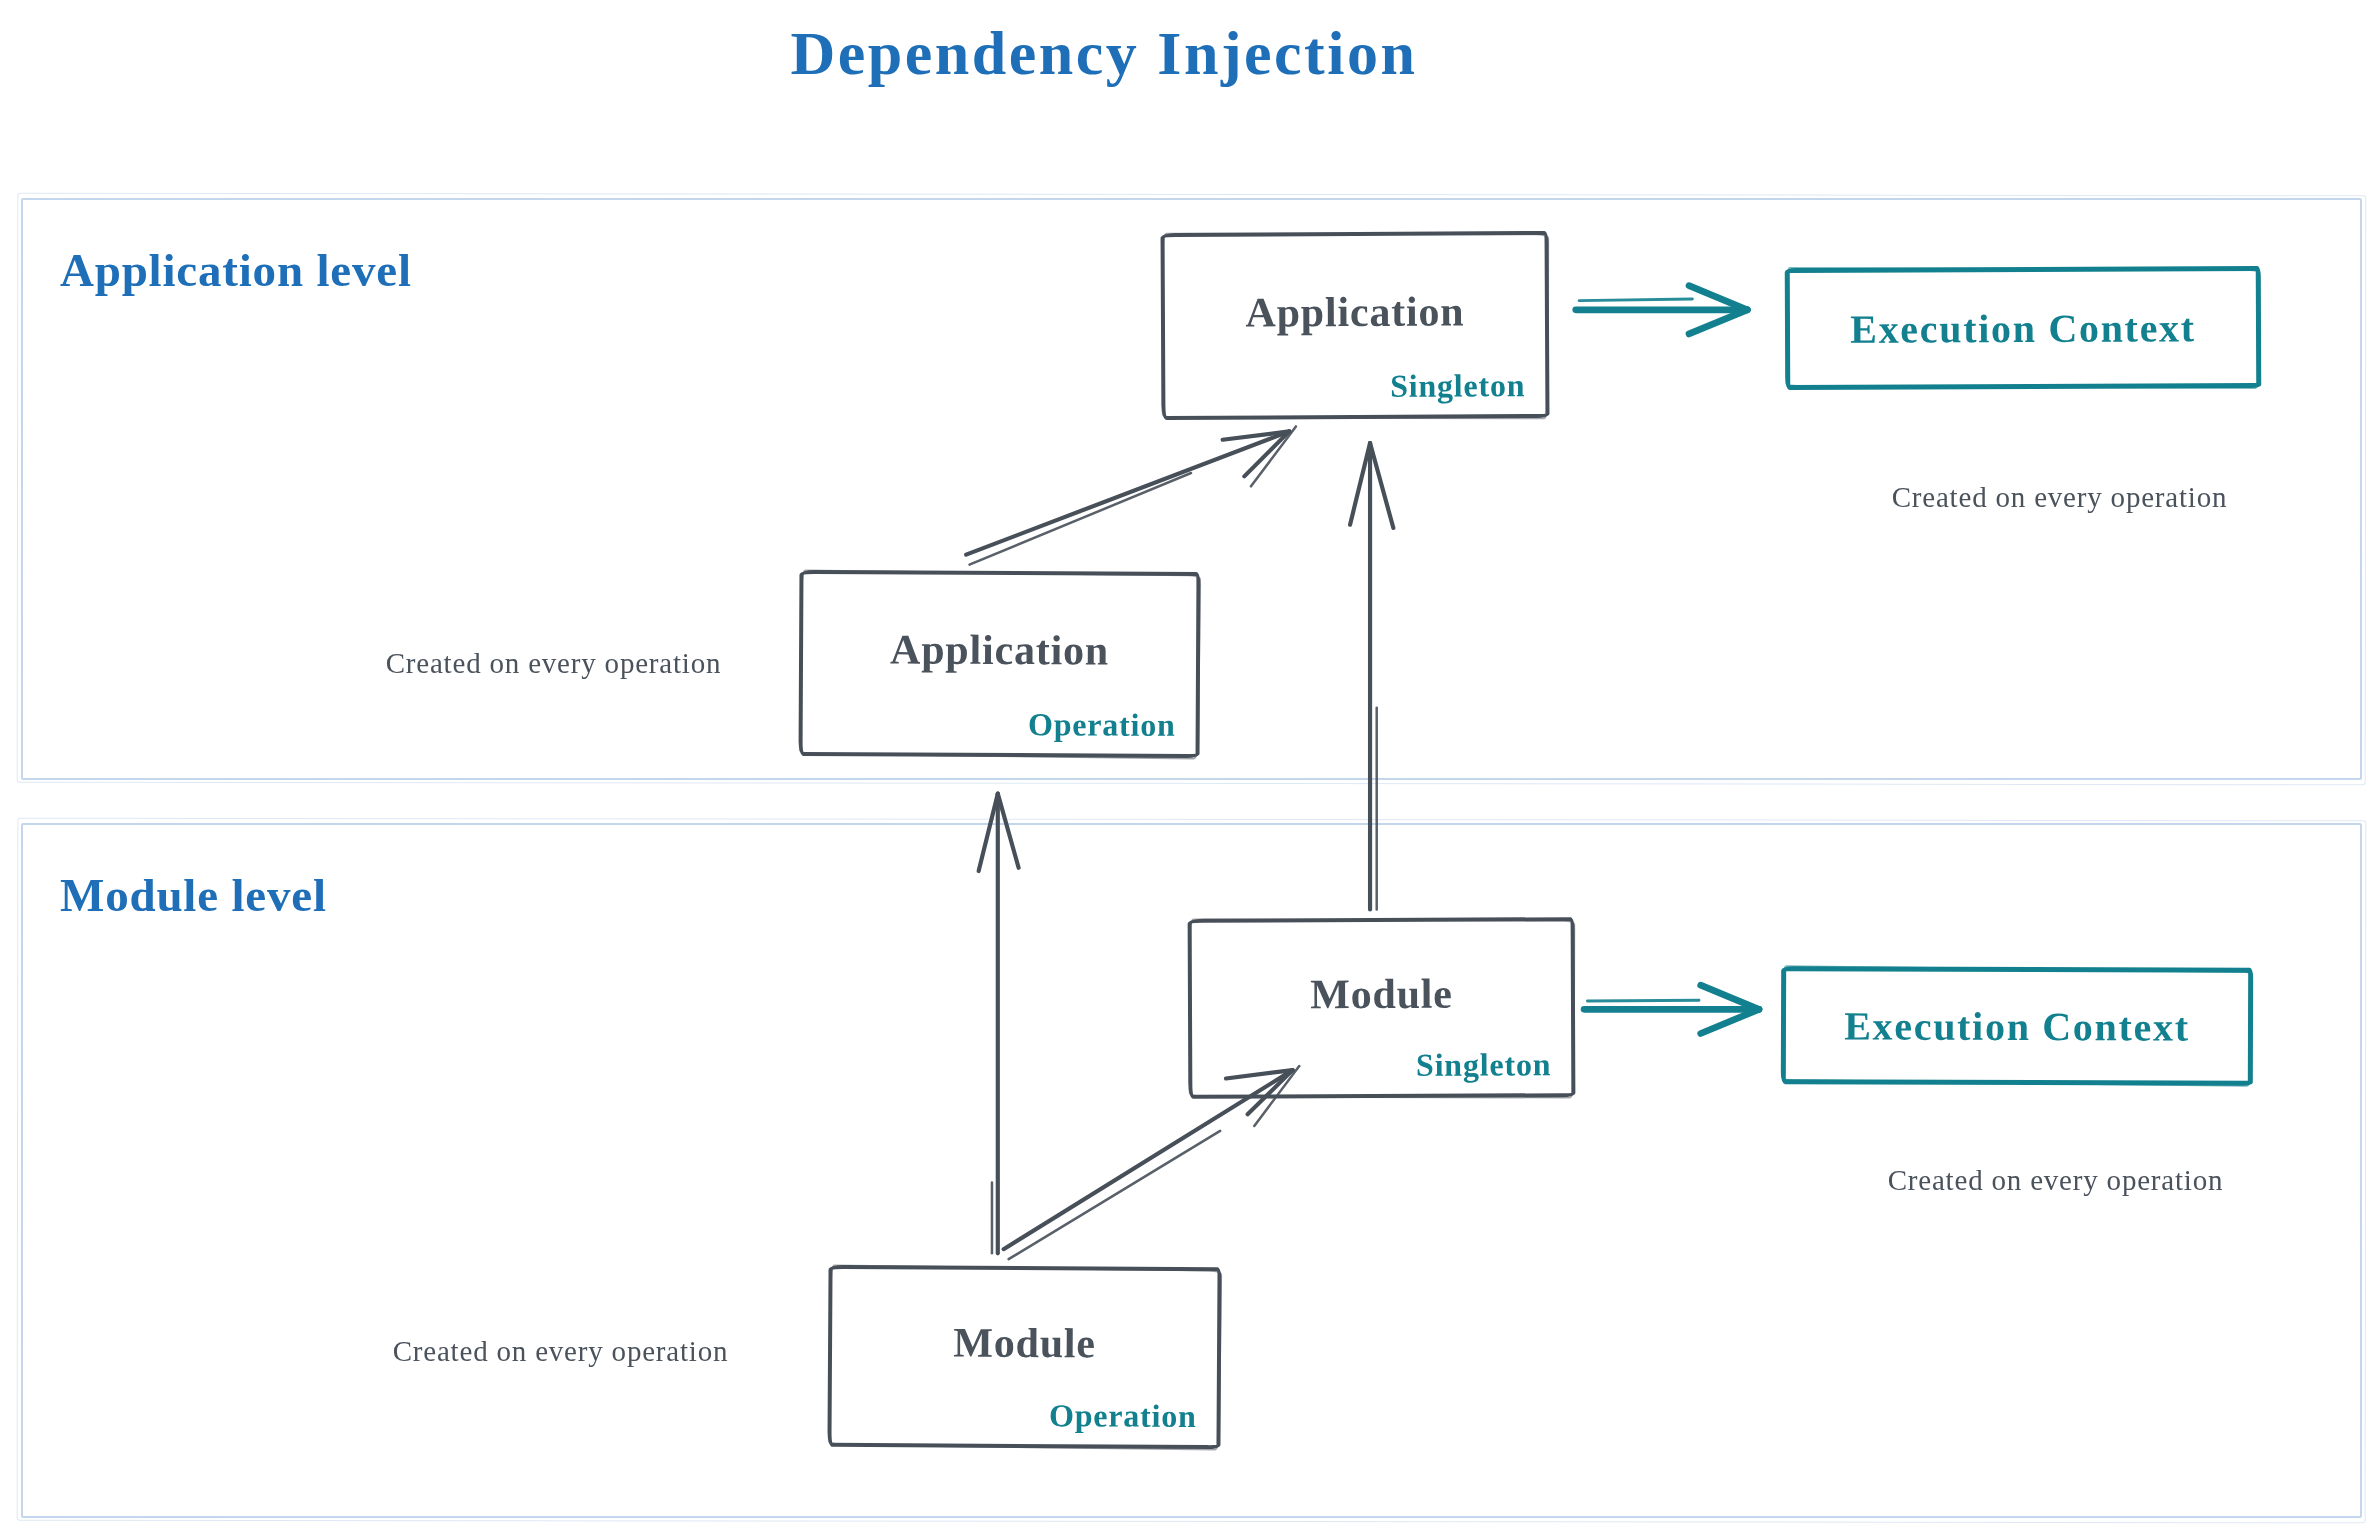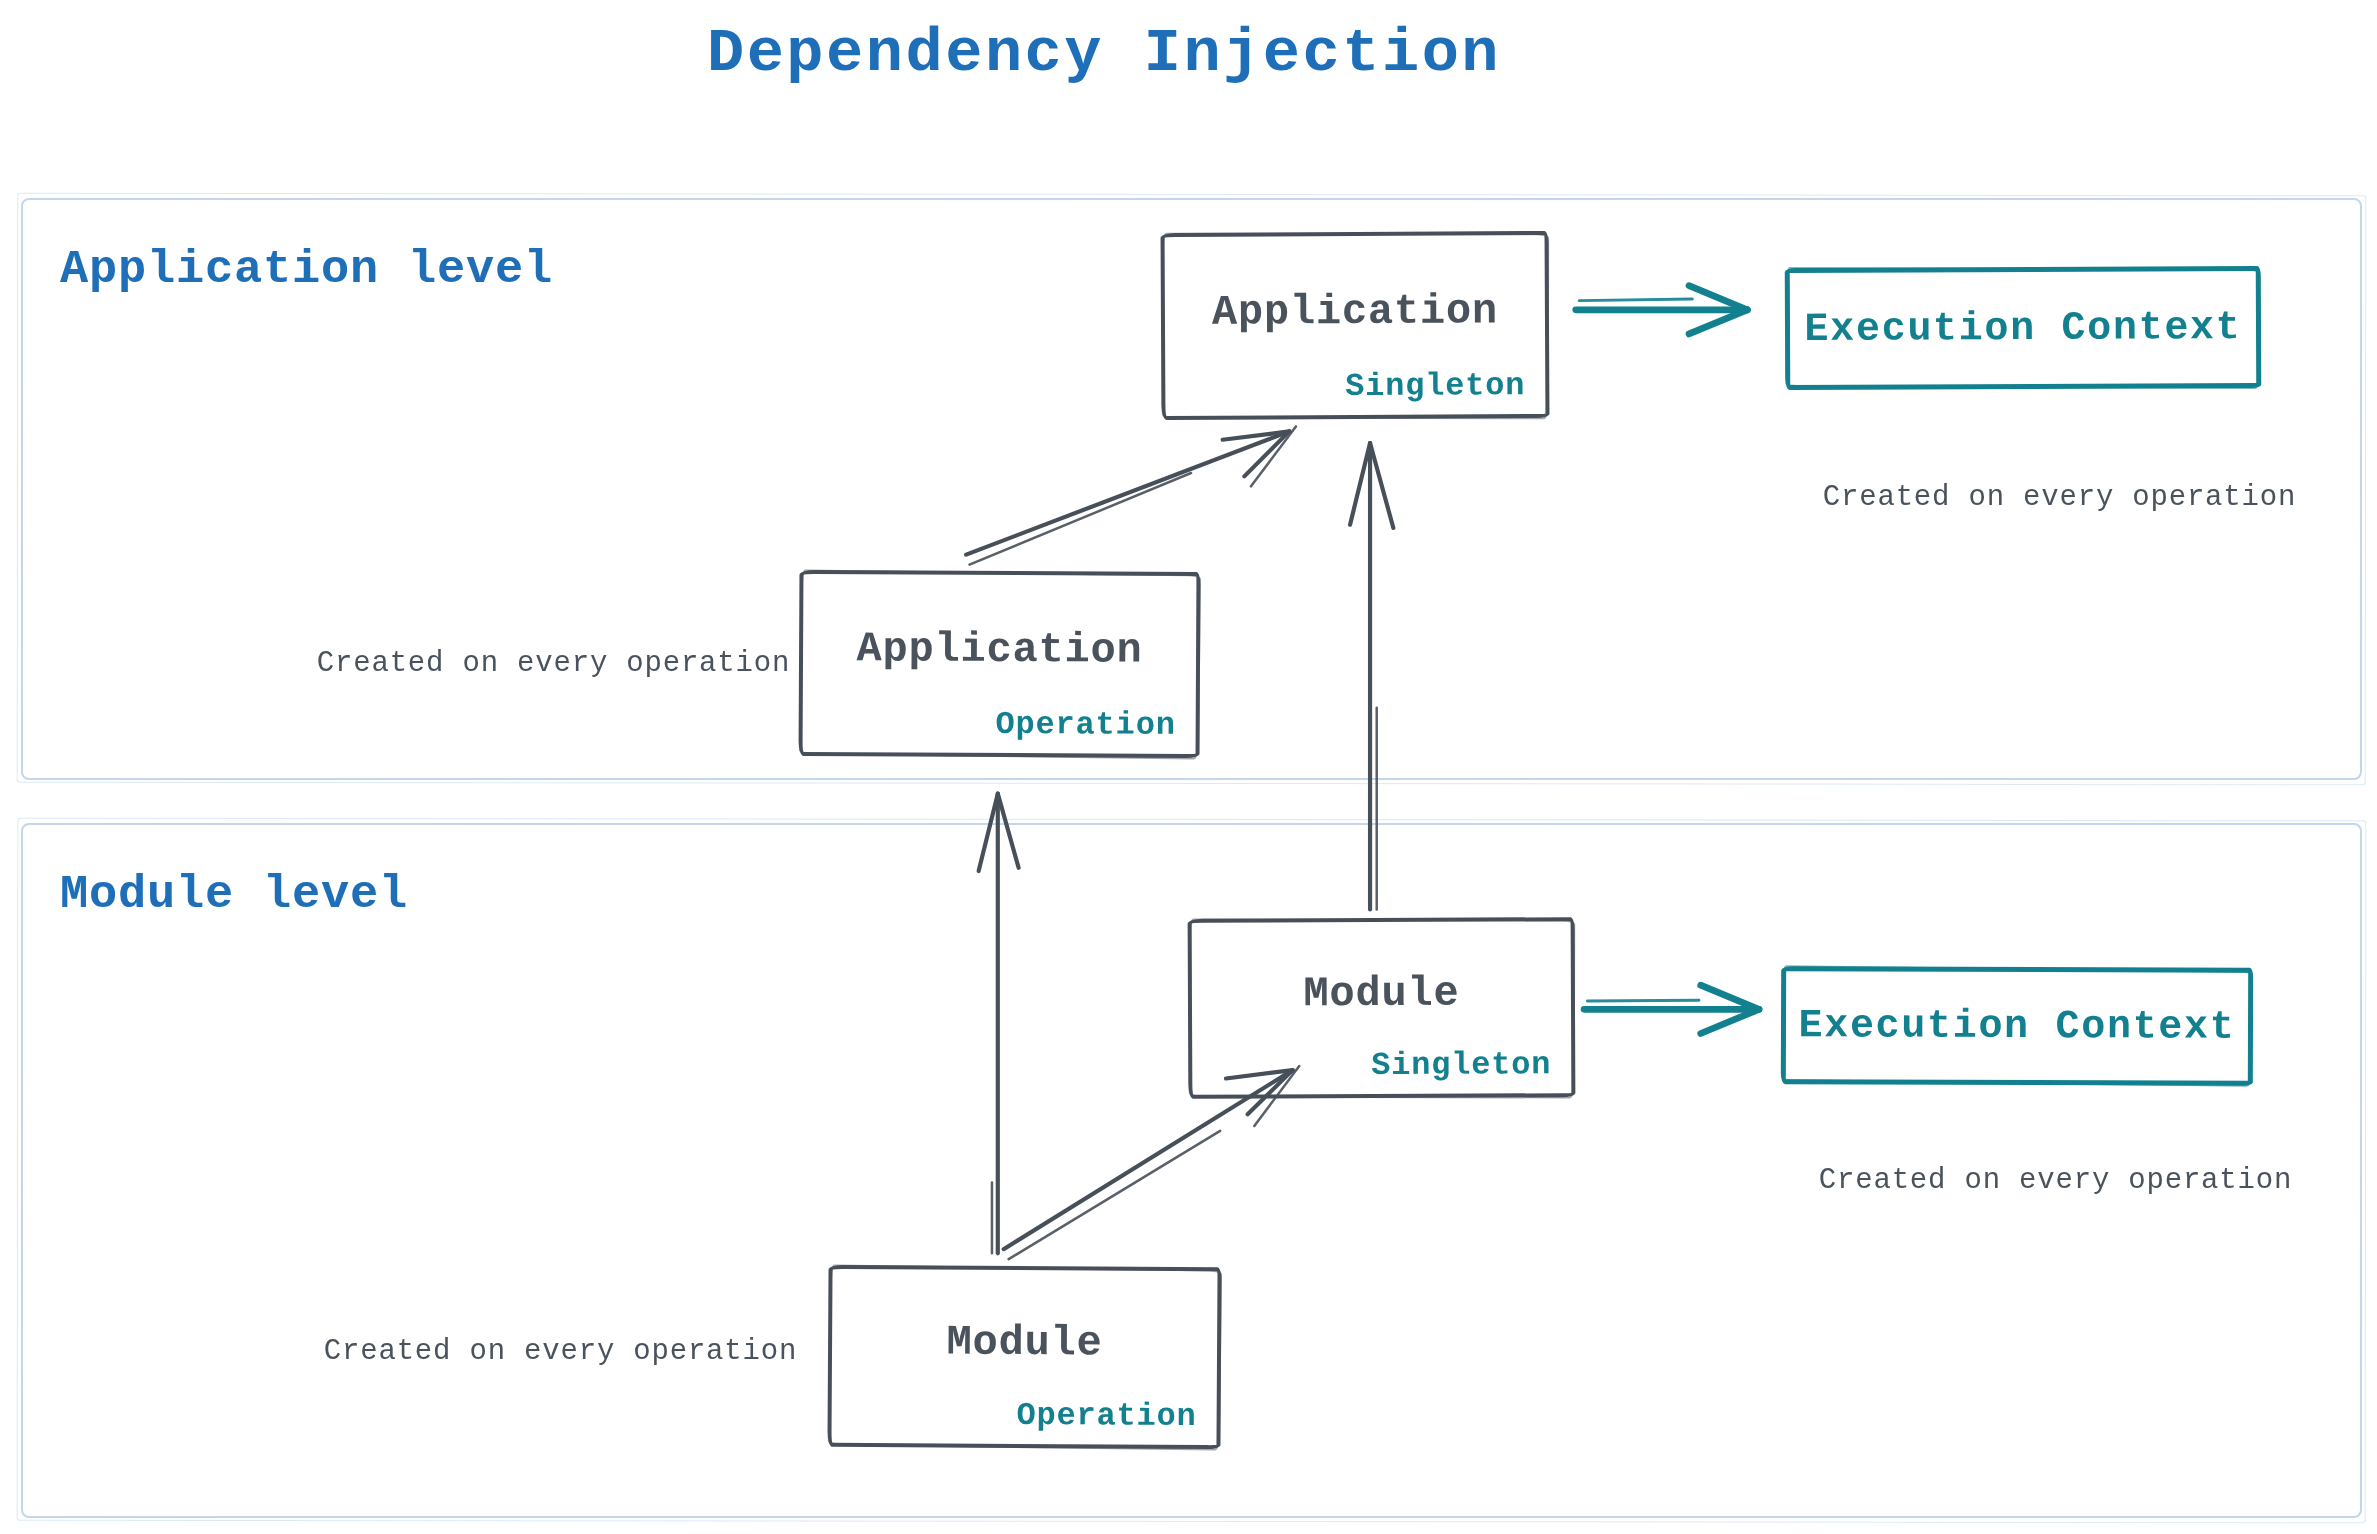--- a/index.html
+++ b/index.html
@@ -1,33 +1,33 @@
 <!DOCTYPE html>
 <html style="font-size:13.3px"><head>
 <meta charset="utf-8">
 <style>
   html,body{margin:0;padding:0;background:#ffffff;}
   .page{
     position:relative; width:2377px; height:1534px; background:#ffffff;
-    font-family:Liberation Mono, monospace; overflow:hidden;
+    font-family:Liberation Serif, serif; overflow:hidden;
     --blue:#1e6fb8; --teal:#12808e; --dark:#474f59; --gray:#4a525c; --light:#c3d6ec;
   }
   
   .title{
     position:absolute; left:0; top:18.3px; width:2208px; text-align:center;
     font-size:62px; font-weight:700; color:var(--blue); letter-spacing:2.5px;
   }
   .subtitle{
     position:absolute; left:0; top:110px; width:2208px; text-align:center;
     font-size:31px; font-weight:500; color:var(--gray); letter-spacing:0.8px;
   }
   
   .level-section{
     position:absolute; left:21px; width:2337px; background:#fff;
-    border:2.5px solid var(--light); border-radius:8px;
+    border:2.5px solid var(--light); border-radius:2px;
   }
   .level-section::before{
     content:""; position:absolute; inset:-5.8px; pointer-events:none;
     border:1.7px solid var(--light); opacity:.55; border-radius:3.3px;
     transform:rotate(.06deg);
   }
   .section-app{ top:198px; height:578px; }
   .section-module{ top:823px; height:691px; }
   .section-label{
     position:absolute; left:37px; top:43px;

